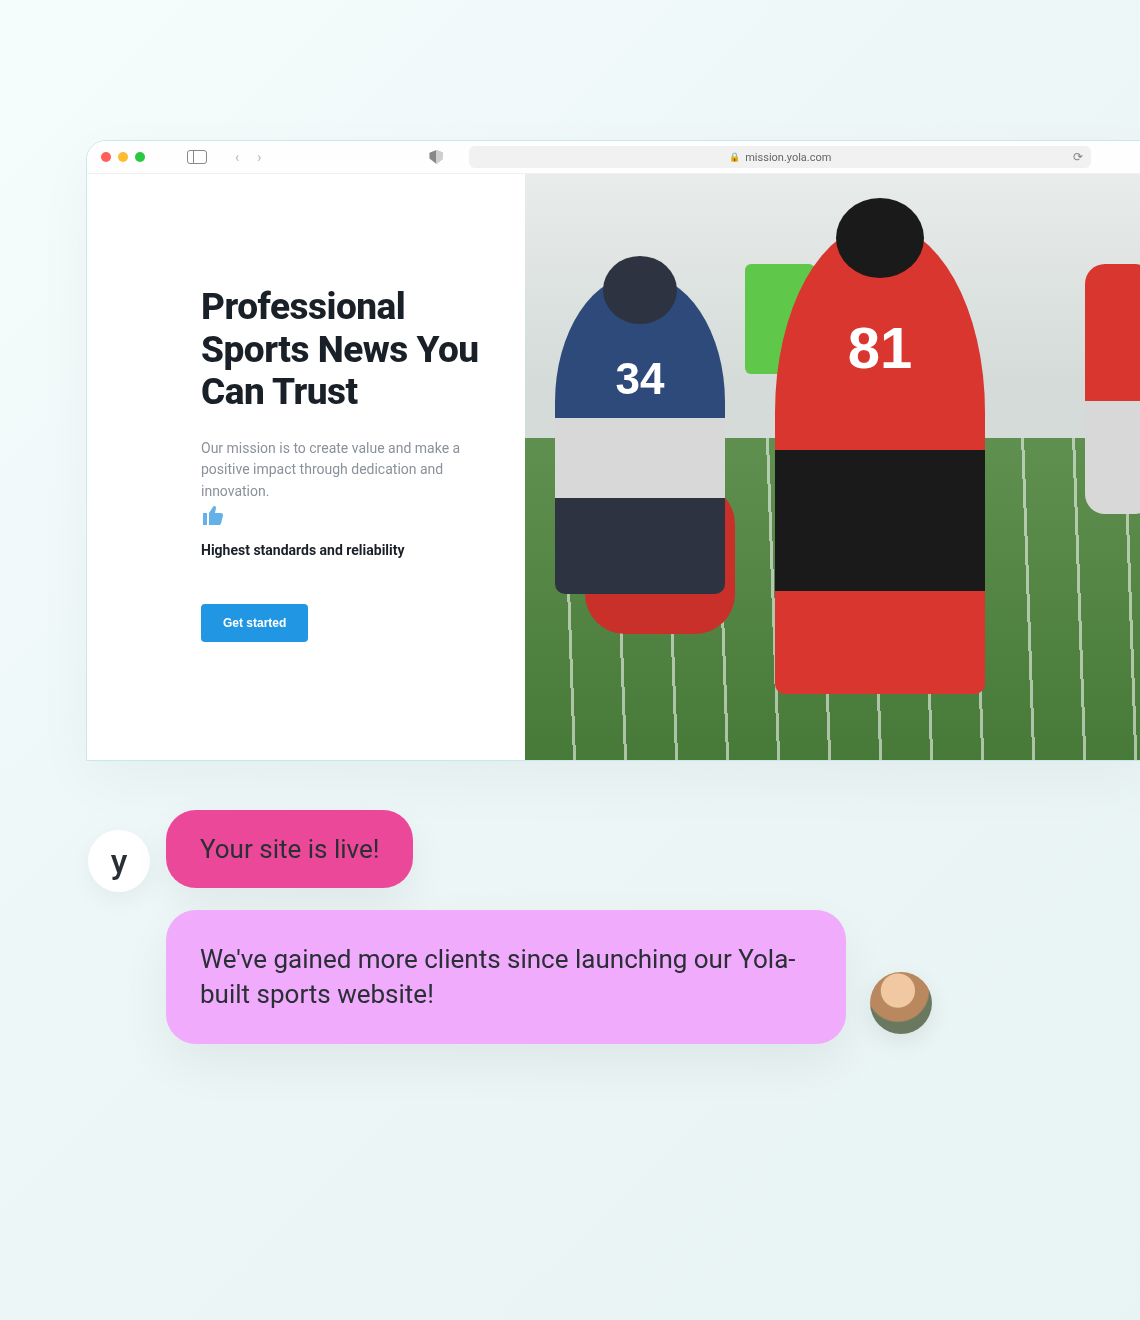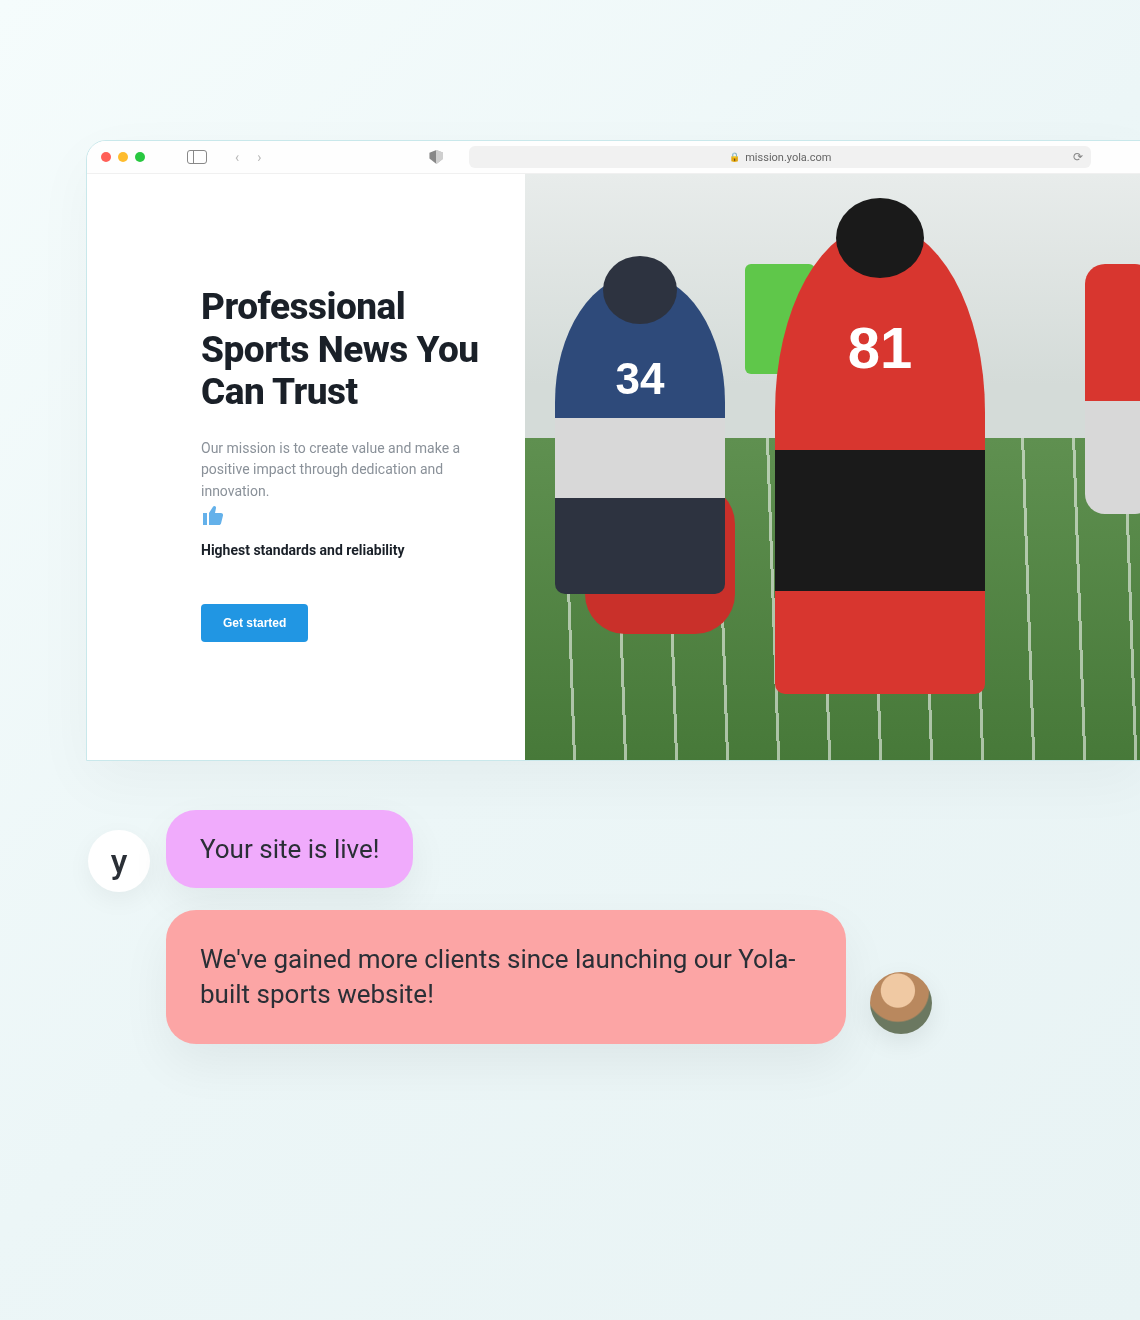--- a/index.html
+++ b/index.html
@@ -202,21 +202,21 @@
   right: -10px; top: 90px; width: 70px; height: 250px;
   background: linear-gradient(180deg, #d8362f 0 55%, #d8d8d8 55%);
   border-radius: 20px;
 }
 
 
 .chat-bubble-1 {
   position: absolute;
   left: 166px;
   top: 810px;
-  background: #f0abfc;
+  background: #ec4899;
   padding: 24px 34px;
   border-radius: 30px;
   font-size: 26px;
   color: #2a2f36;
   box-shadow: 0 16px 40px rgba(0,0,0,0.06);
 }
 
 .avatar-y {
   position: absolute;
   left: 88px;
@@ -231,21 +231,21 @@
   font-weight: 500;
   color: #2a2f36;
   box-shadow: 0 8px 24px rgba(0,0,0,0.05);
 }
 
 .chat-bubble-2 {
   position: absolute;
   left: 166px;
   top: 910px;
   width: 680px;
-  background: #fca5a5;
+  background: #f0abfc;
   padding: 32px 34px;
   border-radius: 30px;
   font-size: 26px;
   line-height: 1.35;
   color: #2a2f36;
   box-shadow: 0 20px 50px rgba(0,0,0,0.06);
 }
 
 .avatar-user {
   position: absolute;

